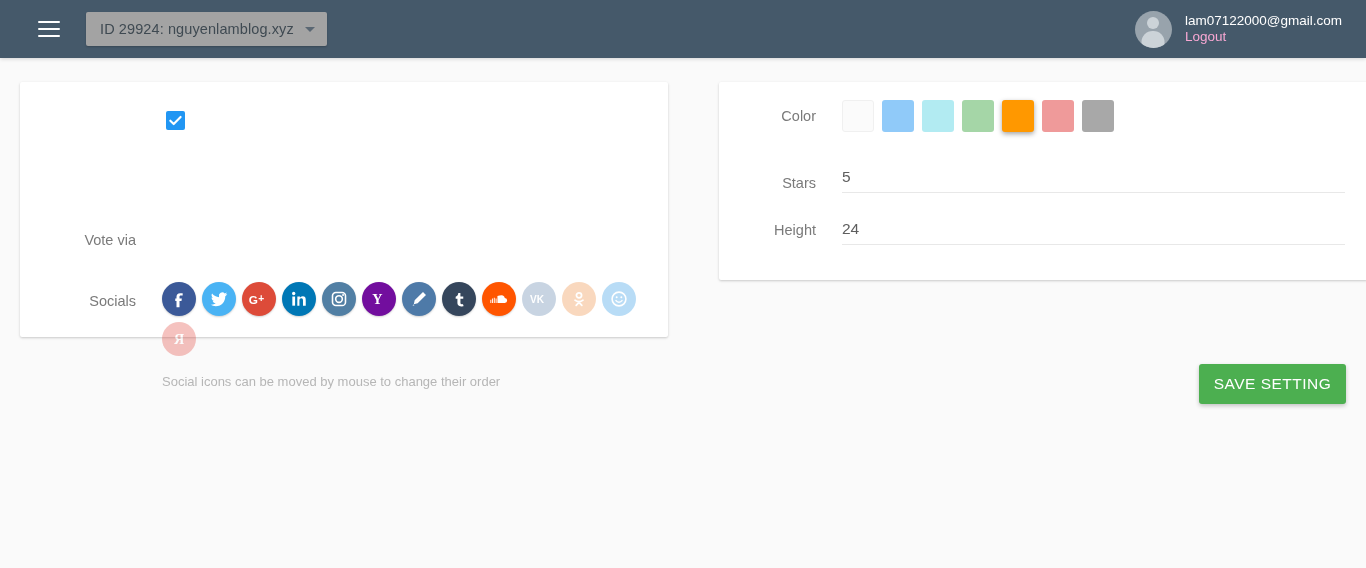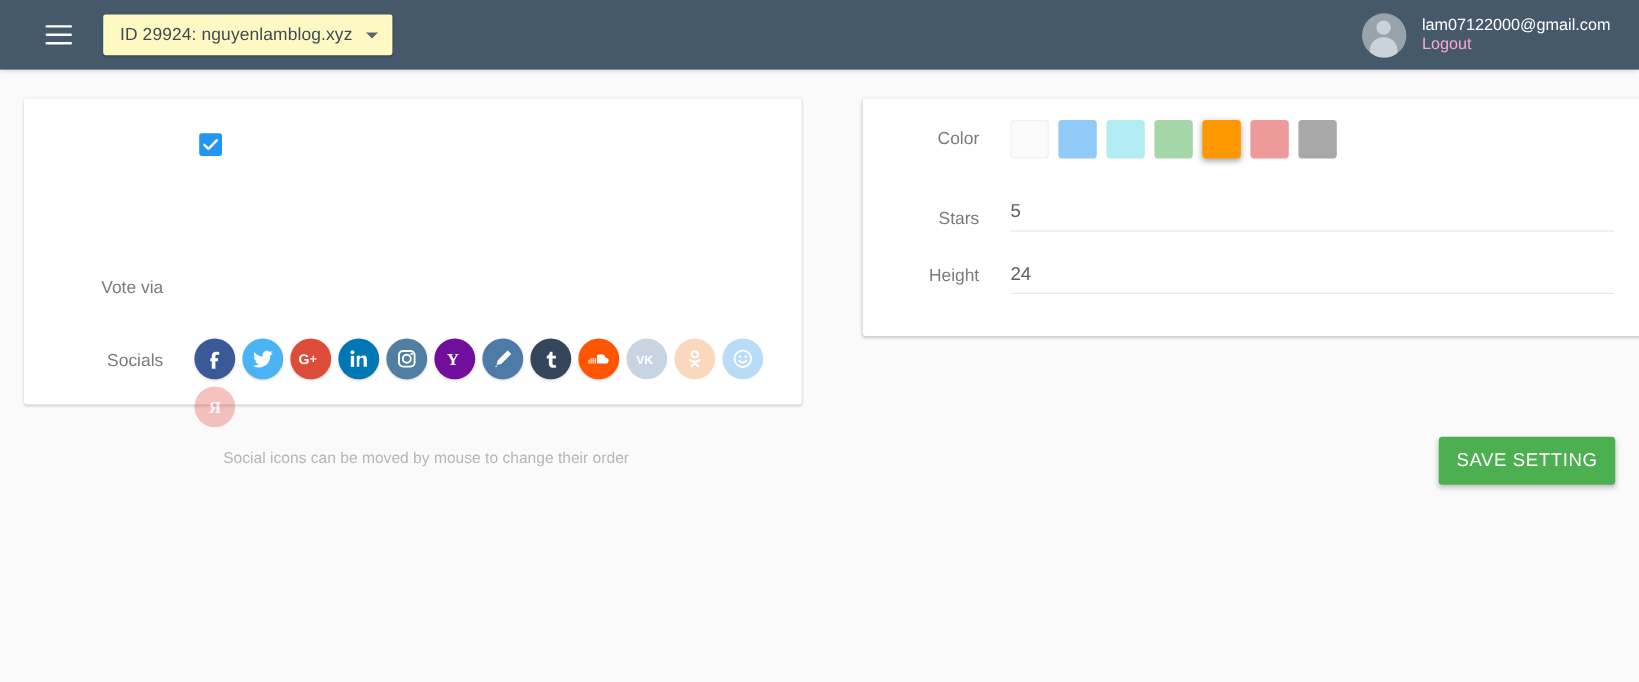--- a/index.html
+++ b/index.html
@@ -43,21 +43,21 @@
   .hamburger span {
     display: block;
     width: 22px;
     height: 2px;
     background: #ffffff;
     border-radius: 1px;
   }
   .site-select {
     margin-left: 22px;
     height: 34px;
-    background: #fef9c3;
+    background: #a3a3a3;
     border-radius: 2px;
     display: flex;
     align-items: center;
     padding: 0 12px 0 14px;
     box-shadow: 0 1px 2px rgba(0,0,0,0.20);
     cursor: pointer;
     flex: none;
   }
   .site-select-label {
     font-size: 14.5px;
@@ -248,21 +248,20 @@
   }
   .social.faded {
     box-shadow: none;
     opacity: 0.30;
   }
   .social svg { display: block; }
   .social-hint {
     margin-top: 18px;
     font-size: 13px;
     color: #b6b6b6;
-    margin-left: 24px;
   }
 
   
   #row-color {
     left: 0; top: 18px;
     width: 100%;
     align-items: center;
   }
   #row-color .row-label { width: 97px; }
   .swatches {

